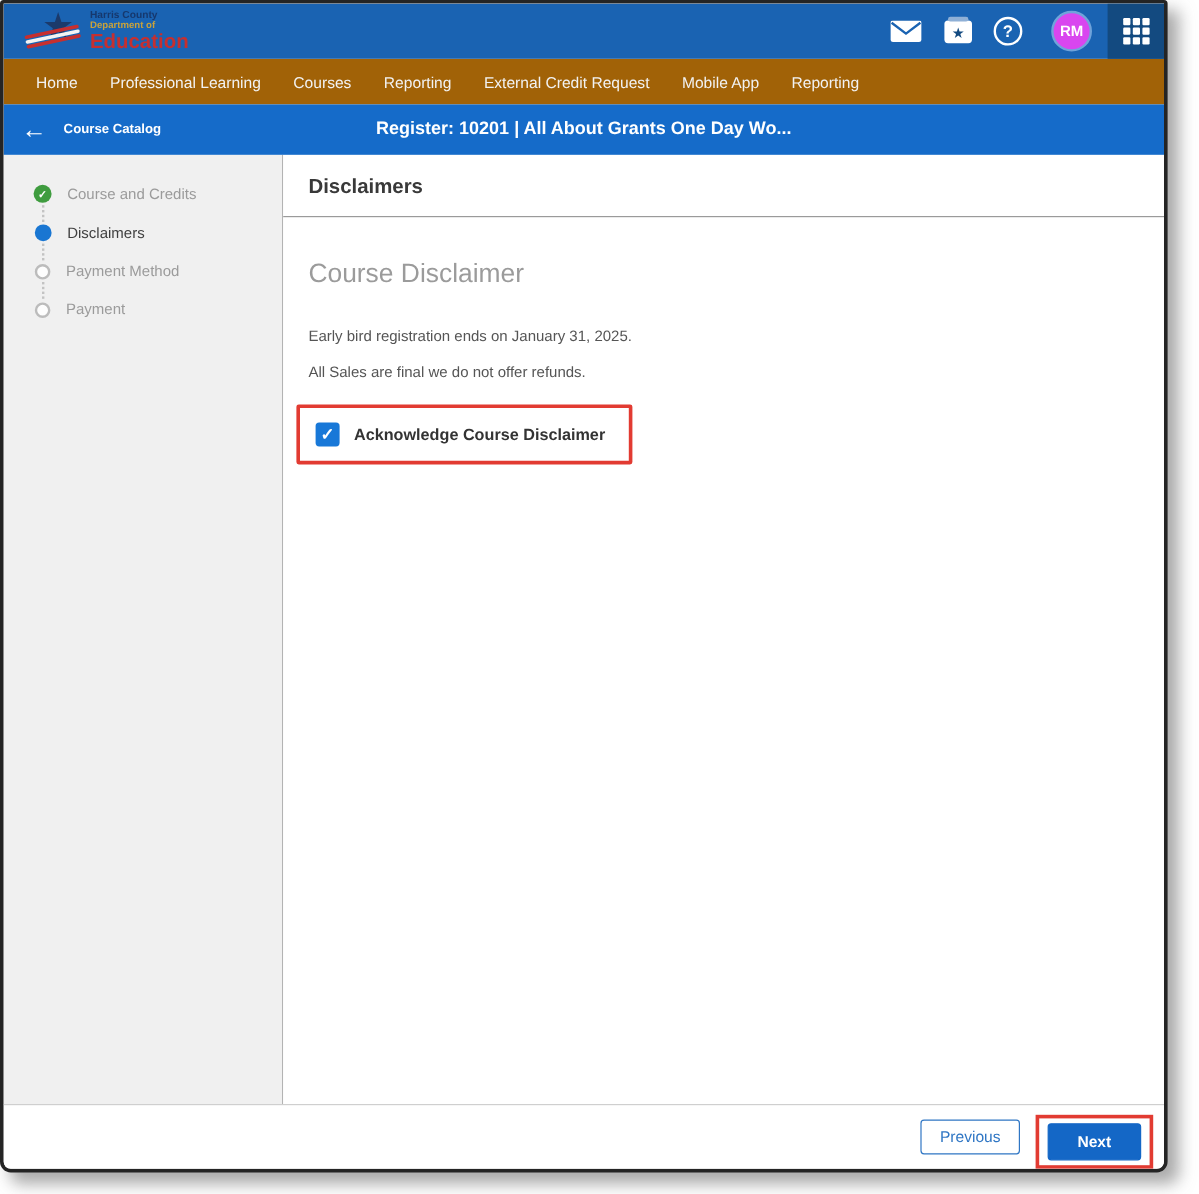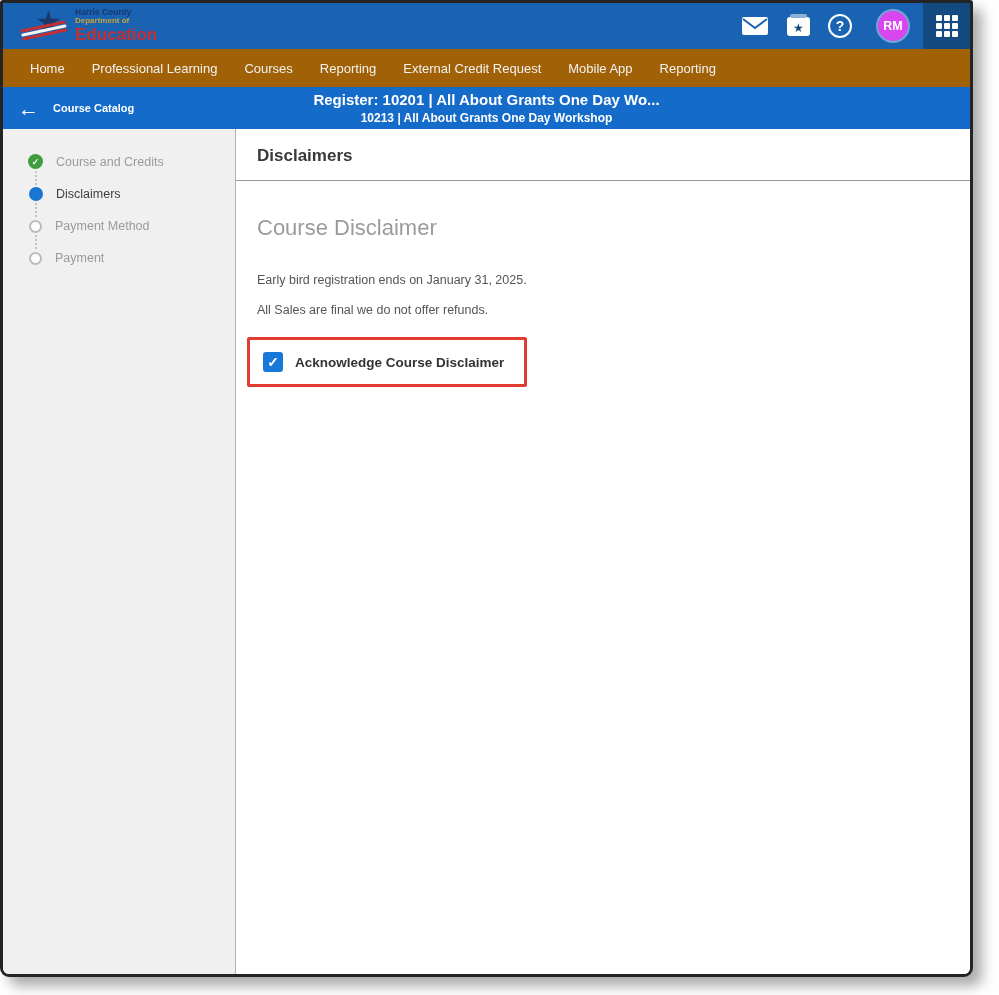--- a/index.html
+++ b/index.html
@@ -217,21 +217,20 @@
     <span class="nav-item">External Credit Request</span>
     <span class="nav-item">Mobile App</span>
     <span class="nav-item">Reporting</span>
   </div>
 
   <div class="catalogbar">
     <span class="back-arrow">←</span>
     <span class="catalog-label">Course Catalog</span>
     <div class="register-block">
       <div class="register-title">Register: 10201 | All About Grants One Day Wo...</div>
-      <div class="register-subtitle">10213 | All About Grants One Day Workshop</div>
     </div>
   </div>
 
   <div class="content">
 
     <div class="sidebar">
       <div class="step complete">
         <div class="dot complete">
           <span>✓</span>
         </div>
@@ -263,14 +262,20 @@
         <div class="cb-annotation">
           <div class="checkbox">
             <span>✓</span>
           </div>
           <span class="cb-label">Acknowledge Course Disclaimer</span>
         </div>
       </div>
     </div>
   </div>
 
+  <div class="footer">
+    <button class="btn-prev">Previous</button>
+    <div class="next-annotation">
+      <button class="btn-next">Next</button>
+    </div>
+  </div>
 
 </div>
 
 </body></html>

